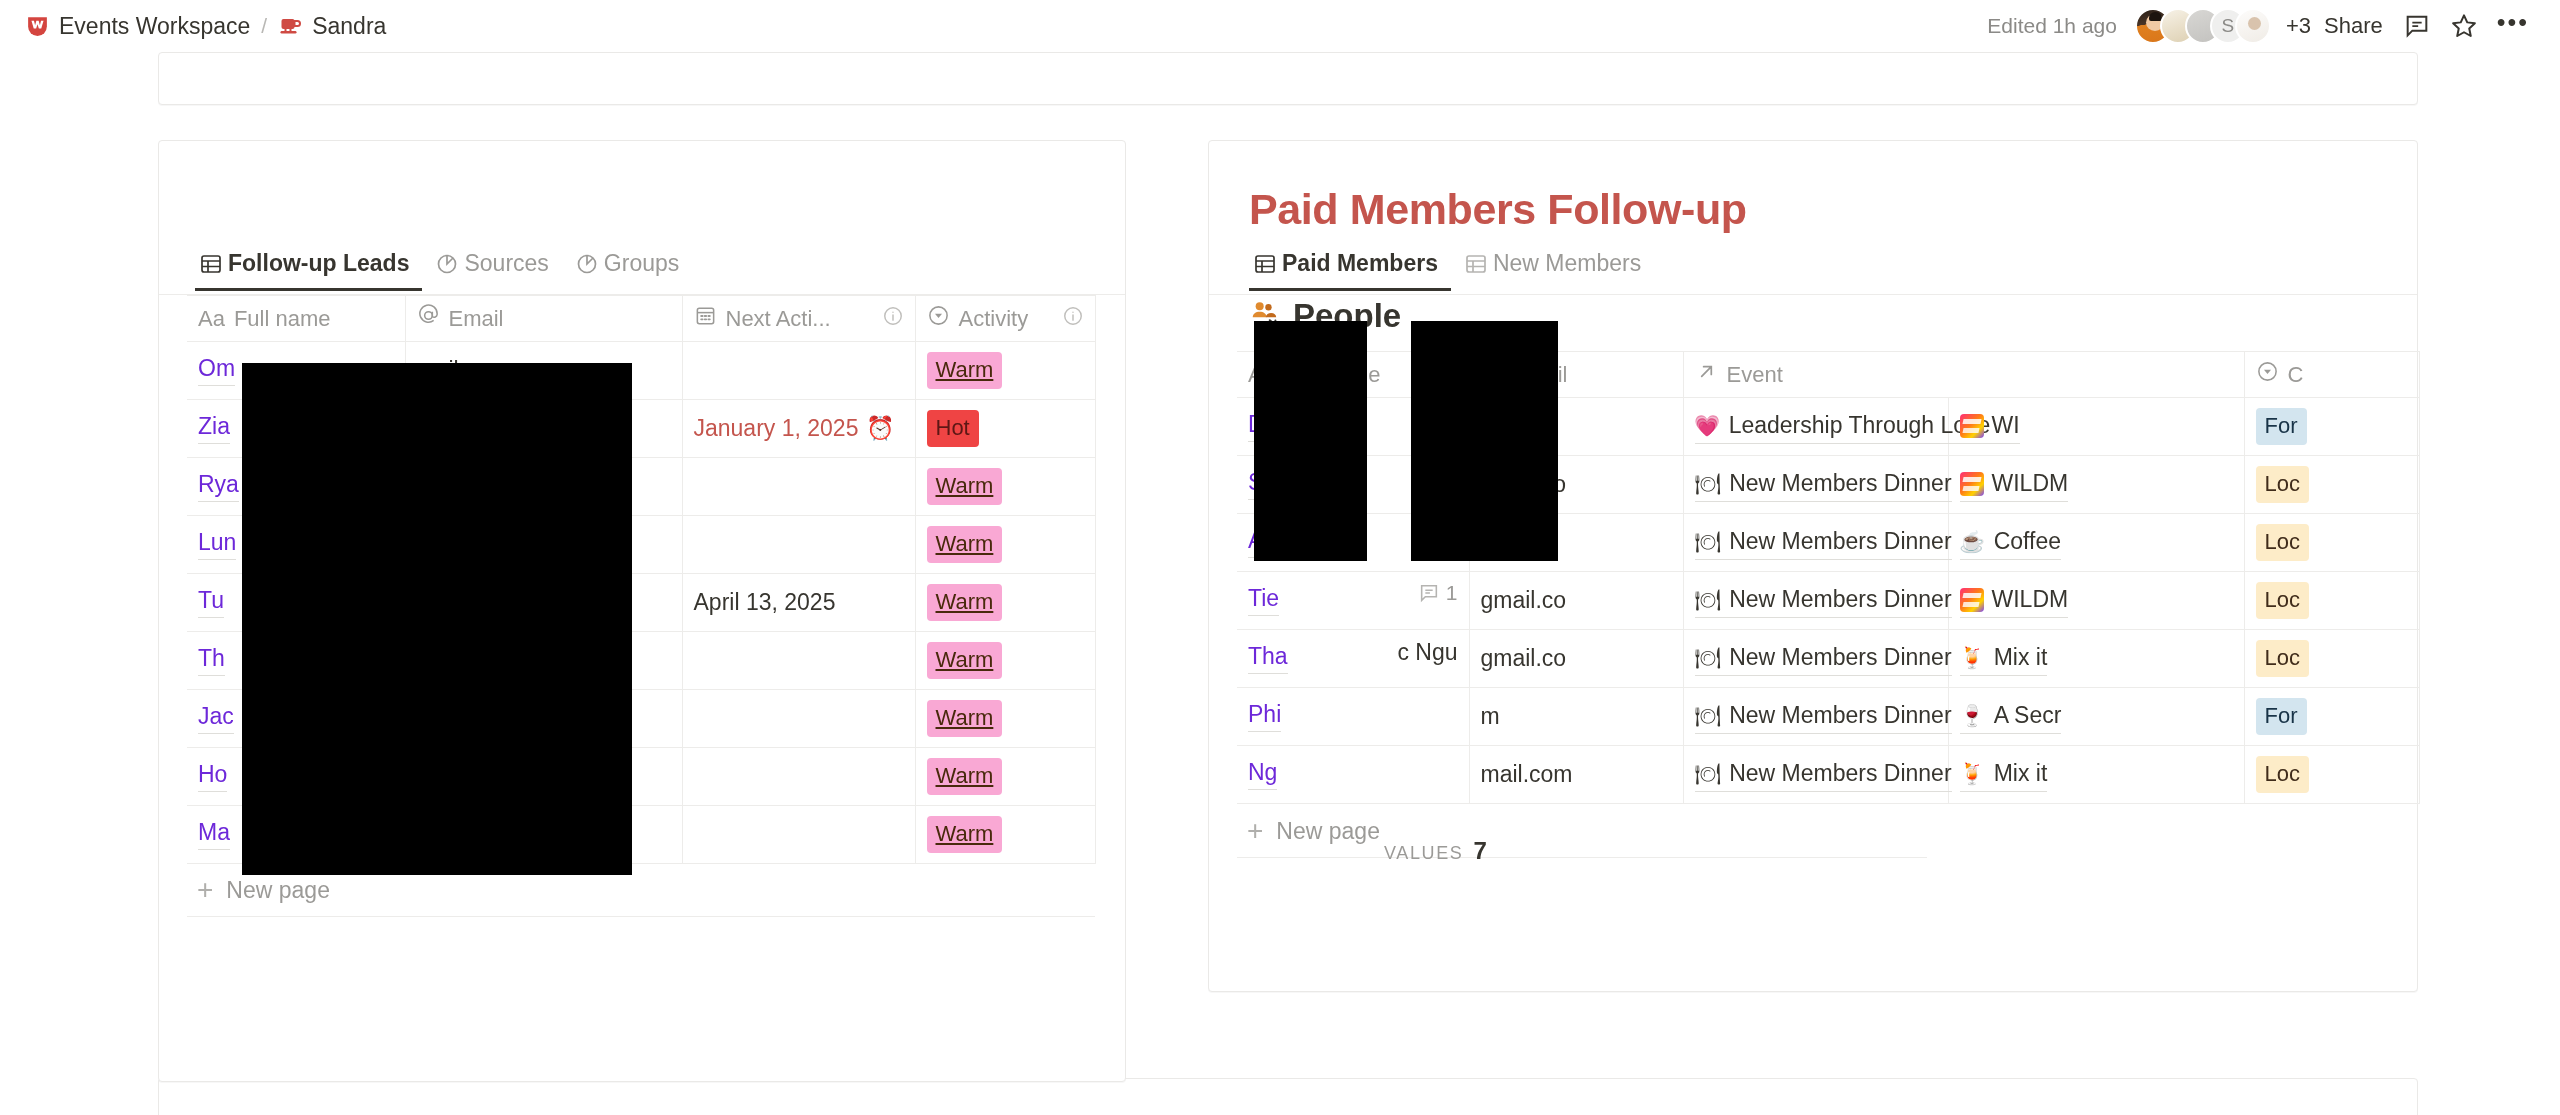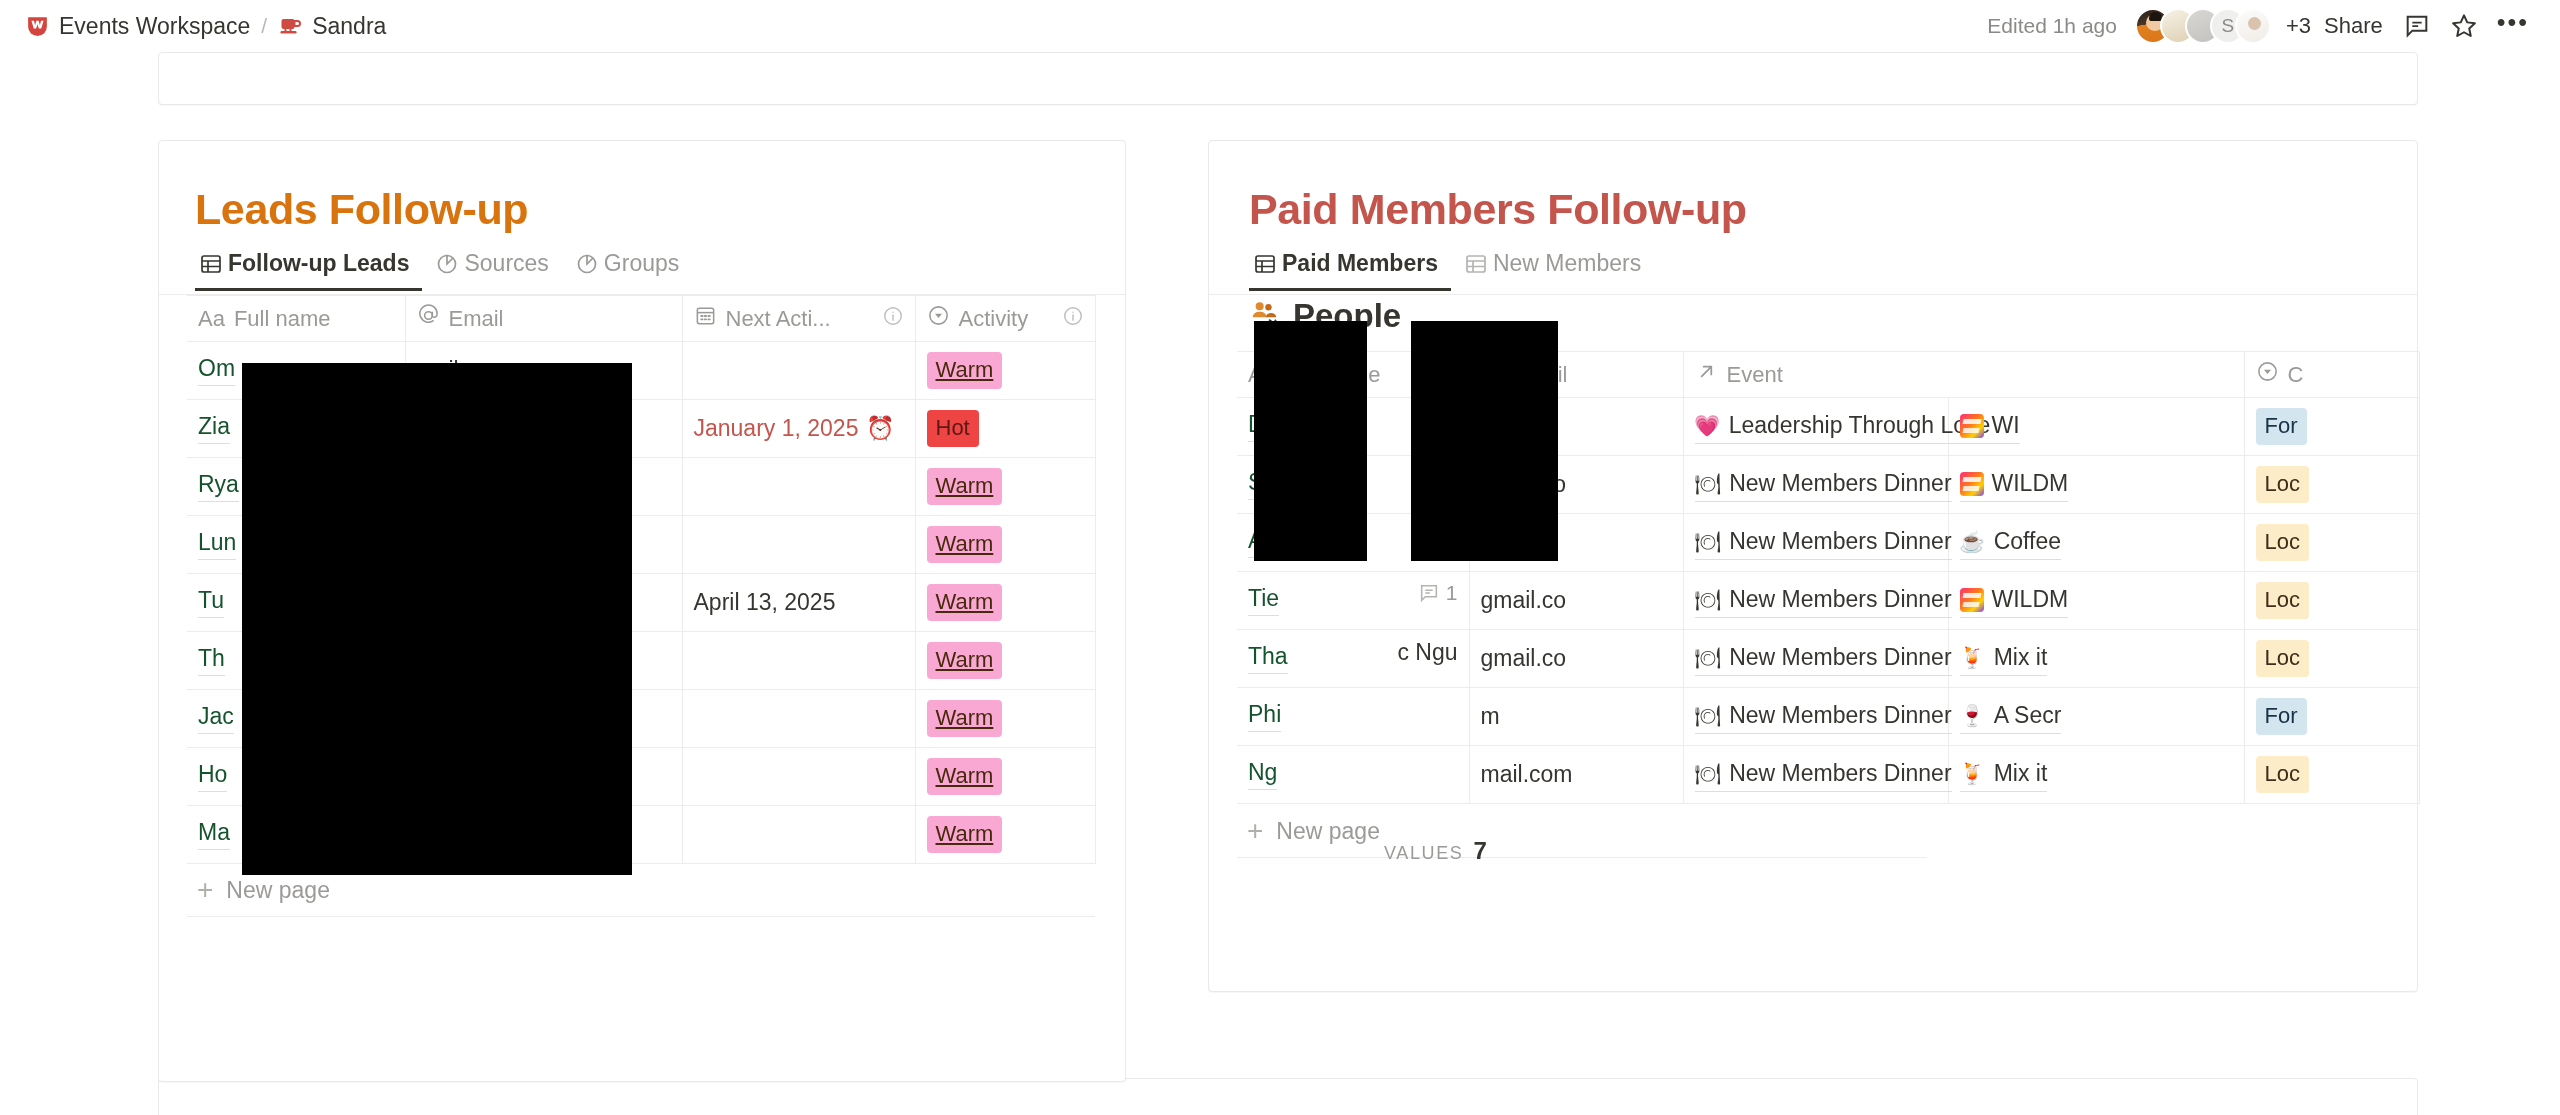--- a/index.html
+++ b/index.html
@@ -82,21 +82,21 @@
     padding:0 11px; text-align:left; vertical-align:middle; font-weight:400; }
   .tbl th{ border-top:1px solid #edecea; height:46px; }
   .tbl td{ height:58px; }
   .tbl tr td:last-child, .tbl tr th:last-child{ border-right:1px solid #edecea; }
 
   .colhead{ display:flex; align-items:center; gap:9px; font-size:22px; color:#9b9a97;
     white-space:nowrap; overflow:hidden; }
   .colhead .ci{ flex:none; display:block; }
   .info-i{ margin-left:auto; flex:none; }
 
-  .cellname{ font-size:23px; color:#14532d; white-space:nowrap; overflow:hidden;
+  .cellname{ font-size:23px; color:#6d28d9; white-space:nowrap; overflow:hidden;
     text-overflow:clip; border-bottom:1px solid #dfdeda; display:inline-block;
     max-width:100%; line-height:1.5; }
   .cellplain{ font-size:23px; color:#37352f; white-space:nowrap; overflow:hidden; }
   .date-red{ font-size:23px; color:#c4554d; white-space:nowrap; display:flex;
     align-items:center; gap:8px; }
 
   .chip{ display:inline-block; font-size:22px; line-height:1; padding:7px 9px 8px;
     border-radius:4px; white-space:nowrap; }
   .chip-warm{ background:#f9a8d4; color:#49290c;text-decoration:underline; }
   .chip-hot{ background:#ef4444; color:#5d1715; }
@@ -195,21 +195,20 @@
   </div>
 </div>
 
 <div class="canvas">
 
   <div class="card card-top"></div>
   <div class="card card-bottom"></div>
 
   <div class="card card-left">
 
-    <div class="card-title t-orange">Leads Follow-up</div>
 
     <div class="tabs l">
       <div class="tab active">
         <span>
           <svg width="24" height="24" viewBox="0 0 24 24" fill="none" stroke="#37352f" stroke-width="1.7">
               <rect x="3" y="4" width="18" height="16" rx="2"></rect>
               <path d="M3 9h18M3 14.5h18M9 9v11"></path>
             </svg>
         </span>
         <span>Follow-up Leads</span>

